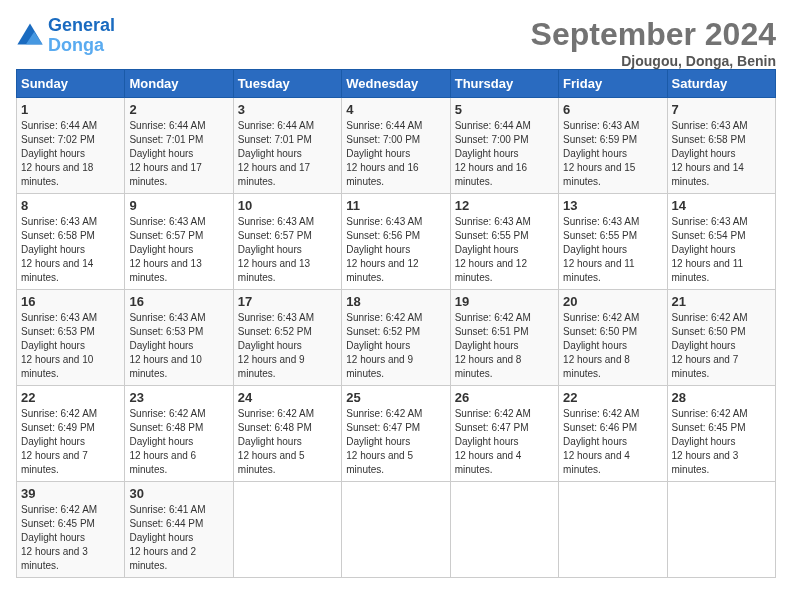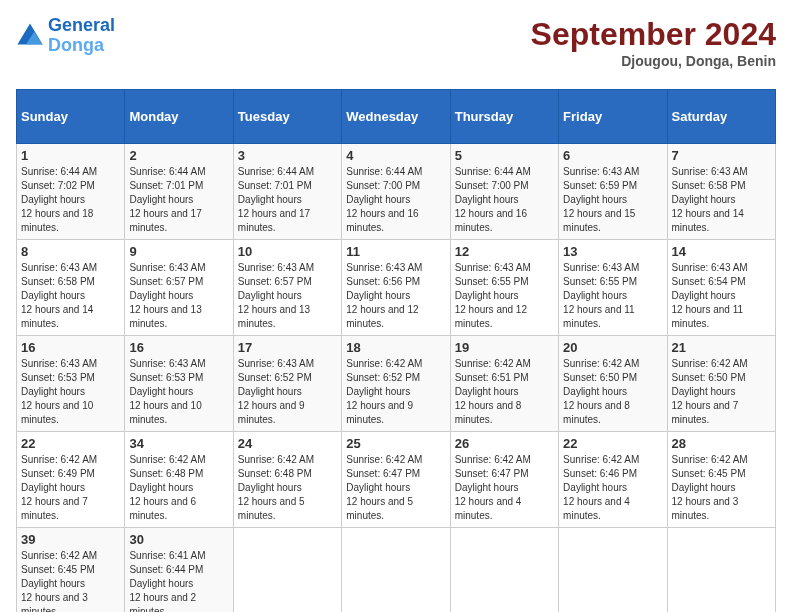--- a/index.html
+++ b/index.html
@@ -7,21 +7,21 @@
       font-family: Arial, sans-serif;
       background: #fff;
       width: 792px;
       min-height: 612px;
       padding: 16px;
     }
     .header {
       display: flex;
       justify-content: space-between;
       align-items: flex-start;
-      margin-bottom: 20px;
+      margin-bottom: 0;
     }
     .logo {
       display: flex;
       align-items: center;
       gap: 4px;
     }
     .logo-text {
       font-size: 18px;
       font-weight: bold;
       color: #333;
@@ -33,36 +33,36 @@
     .logo-icon {
       width: 28px;
       height: 28px;
     }
     .title-area {
       text-align: right;
     }
     .month-title {
       font-size: 32px;
       font-weight: bold;
-      color: #7f1d1d;
+      color: #737373;
     }
     .location {
       font-size: 14px;
       color: #555;
       font-weight: bold;
     }
     table {
       width: 100%;
       border-collapse: collapse;
       font-size: 11px;
     }
     thead tr th {
       background-color: #2a6bc0;
       color: #fff;
-      padding: 19px 4px;
+      padding: 6px 4px;
       text-align: left;
       font-size: 13px;
       font-weight: bold;
       border: 1px solid #1a5aa8;
     }
     tbody tr td {
       border: 1px solid #ccc;
       vertical-align: top;
       padding: 4px;
       width: 14.28%;
@@ -322,21 +322,21 @@
         <td>
         <span class="day-num">22</span>
         <div class="day-info">
           Sunrise: 6:42 AM<br>
           Sunset: 6:49 PM<br>
           Daylight hours<br>
           12 hours and 7 minutes.
         </div>
       </td>
         <td>
-        <span class="day-num">34</span>
+        <span class="day-num">23</span>
         <div class="day-info">
           Sunrise: 6:42 AM<br>
           Sunset: 6:48 PM<br>
           Daylight hours<br>
           12 hours and 6 minutes.
         </div>
       </td>
         <td>
         <span class="day-num">24</span>
         <div class="day-info">

